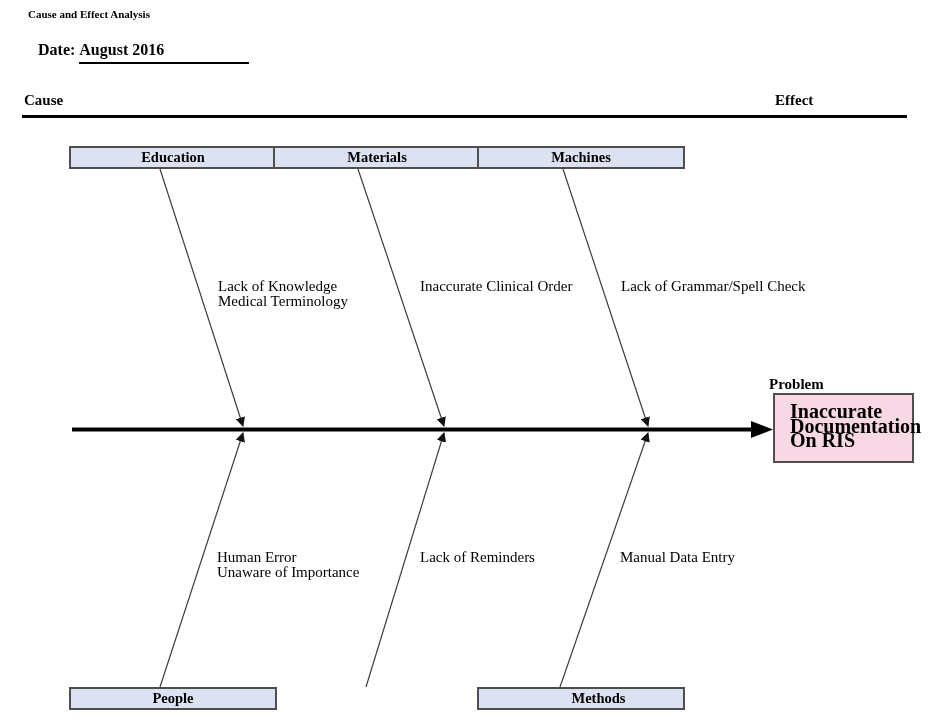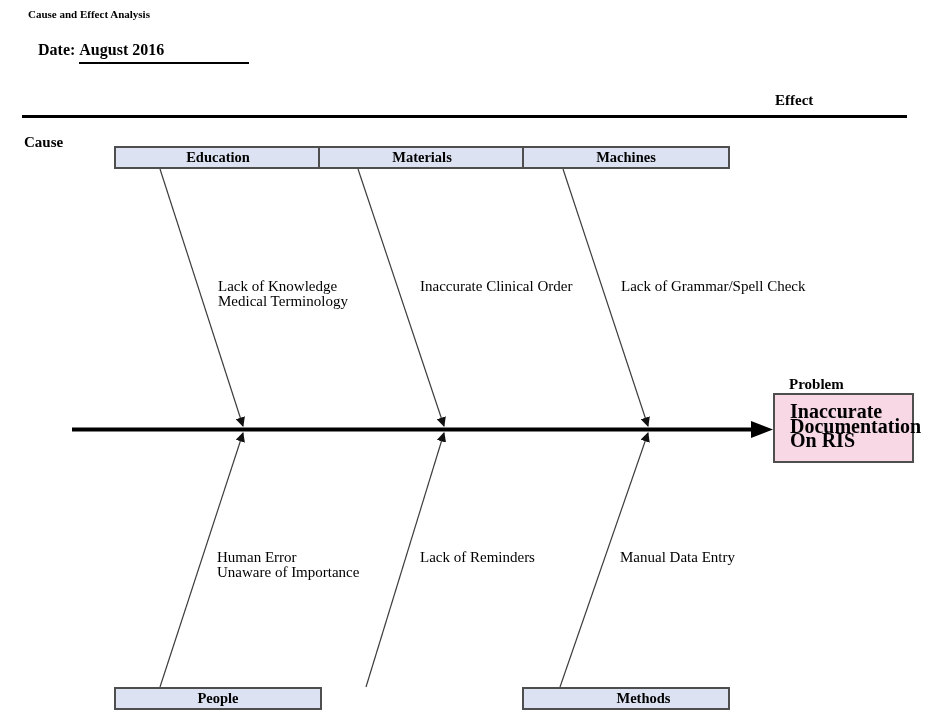--- a/index.html
+++ b/index.html
@@ -23,58 +23,57 @@
     font-size: 16px; font-weight: bold;
     white-space: nowrap;
   }
   .date-value {
     display: inline-block;
     width: 170px;
     margin-left: 4px;
     border-bottom: 2px solid #000000;
     padding-bottom: 3px;
   }
-  .cause-label { left: 24px; top: 92px; font-size: 15px; font-weight: bold; margin-top: 42px; }
+  .cause-label { left: 24px; top: 92px; font-size: 15px; font-weight: bold; }
   .effect-label { left: 775px; top: 92px; font-size: 15px; font-weight: bold; }
   .header-rule {
     left: 22px; top: 115px;
     width: 885px; height: 3px;
     background: #000000;
   }
   .svg-layer { left: 0; top: 0; width: 929px; height: 727px; }
   .cat-box {
     width: 208px; height: 23px;
     box-sizing: border-box;
     background: #dce2f1;
     border: 2px solid #4e4e4e;
     display: flex; align-items: center; justify-content: center;
     font-size: 14.5px; font-weight: bold;
     white-space: nowrap;
-    margin-left: 45px;
   }
   .cat-education   { left: 69px;  top: 146px; }
   .cat-materials   { left: 273px; top: 146px; }
   .cat-machines    { left: 477px; top: 146px; }
   .cat-people      { left: 69px;  top: 687px; }
   .cat-environment { left: 273px; top: 687px; }
   .cat-methods     { left: 477px; top: 687px; padding-left: 35px; }
   .cause-text {
     font-size: 15px;
     line-height: 14.5px;
     white-space: nowrap;
   }
   .cause-text span { display: block; }
   .cause-top-1    { left: 218px; top: 279px; }
   .cause-top-2    { left: 420px; top: 279px; }
   .cause-top-3    { left: 621px; top: 279px; }
   .cause-bottom-1 { left: 217px; top: 550px; }
   .cause-bottom-2 { left: 420px; top: 550px; }
   .cause-bottom-3 { left: 620px; top: 550px; }
   .problem-label {
-    left: 789px; top: 376px;
+    left: 769px; top: 376px;
     font-size: 15px; font-weight: bold;
   }
   .problem-box {
     left: 773px; top: 393px;
     width: 141px; height: 70px;
     box-sizing: border-box;
     background: #f8d8e4;
     border: 2px solid #4e4e4e;
     padding: 9px 2px 0 15px;
     font-size: 20px; font-weight: bold;

